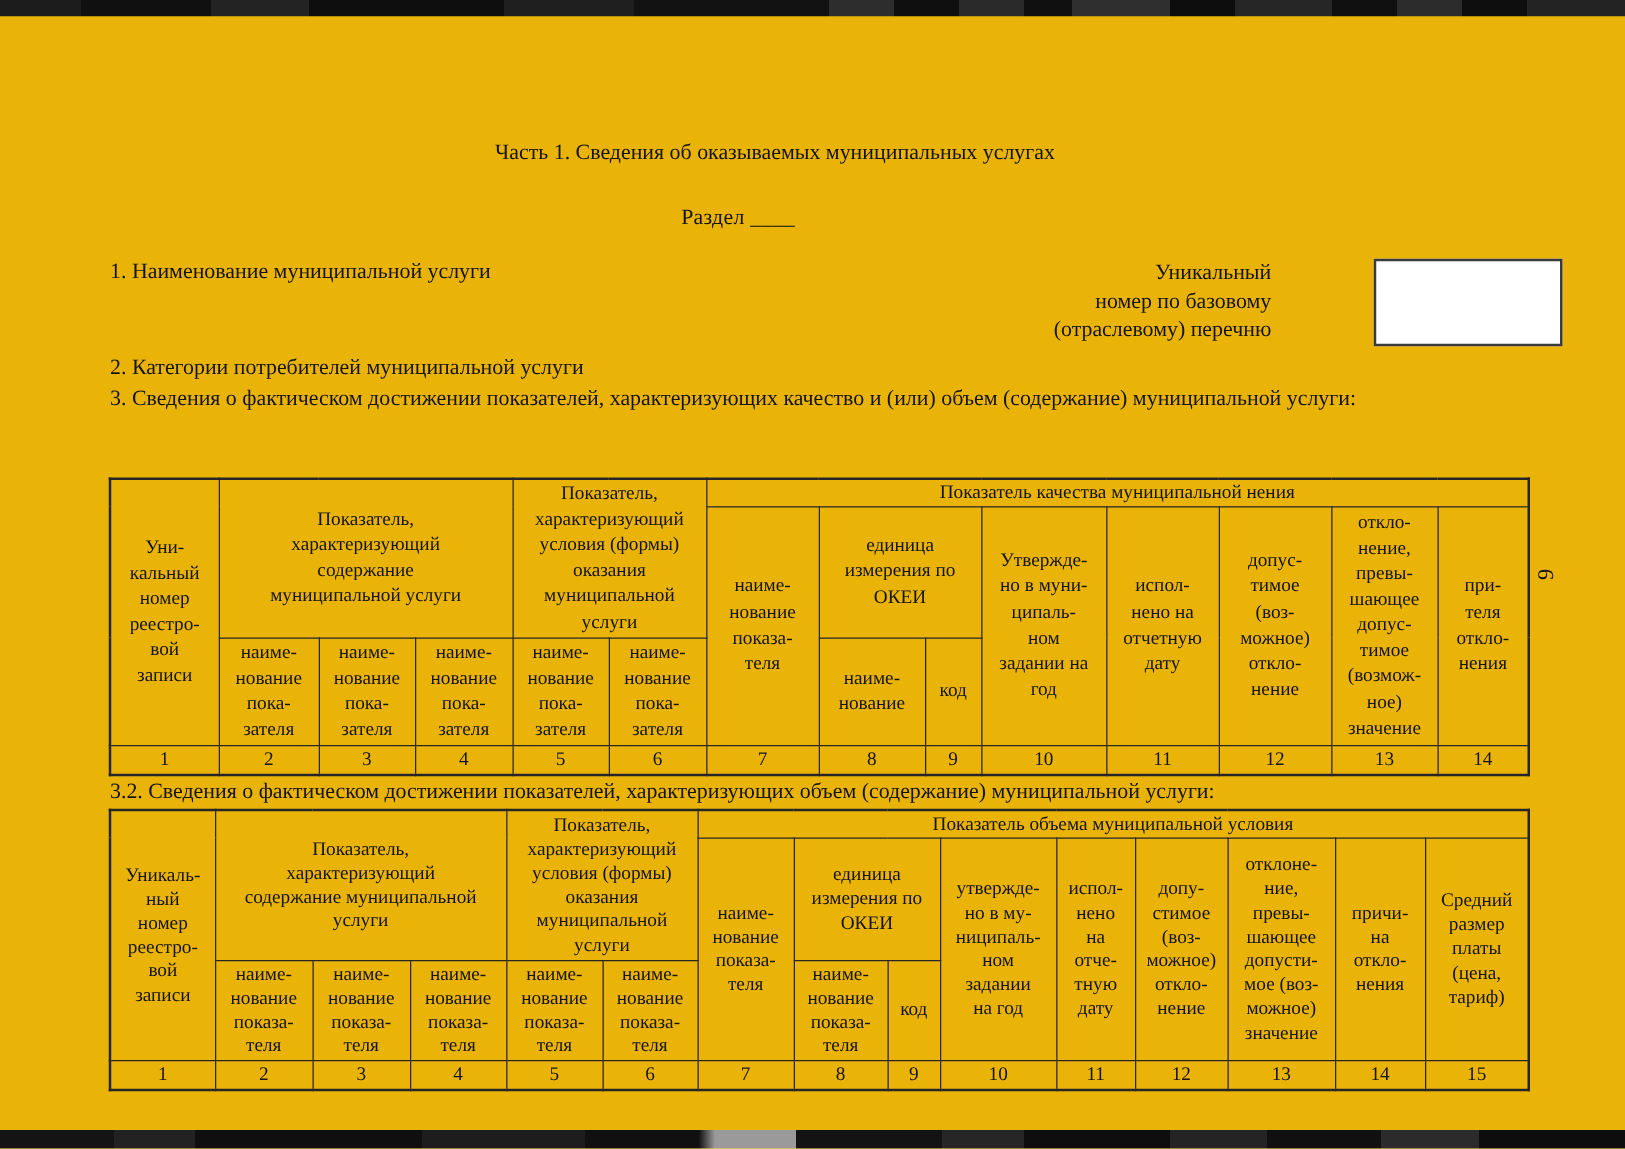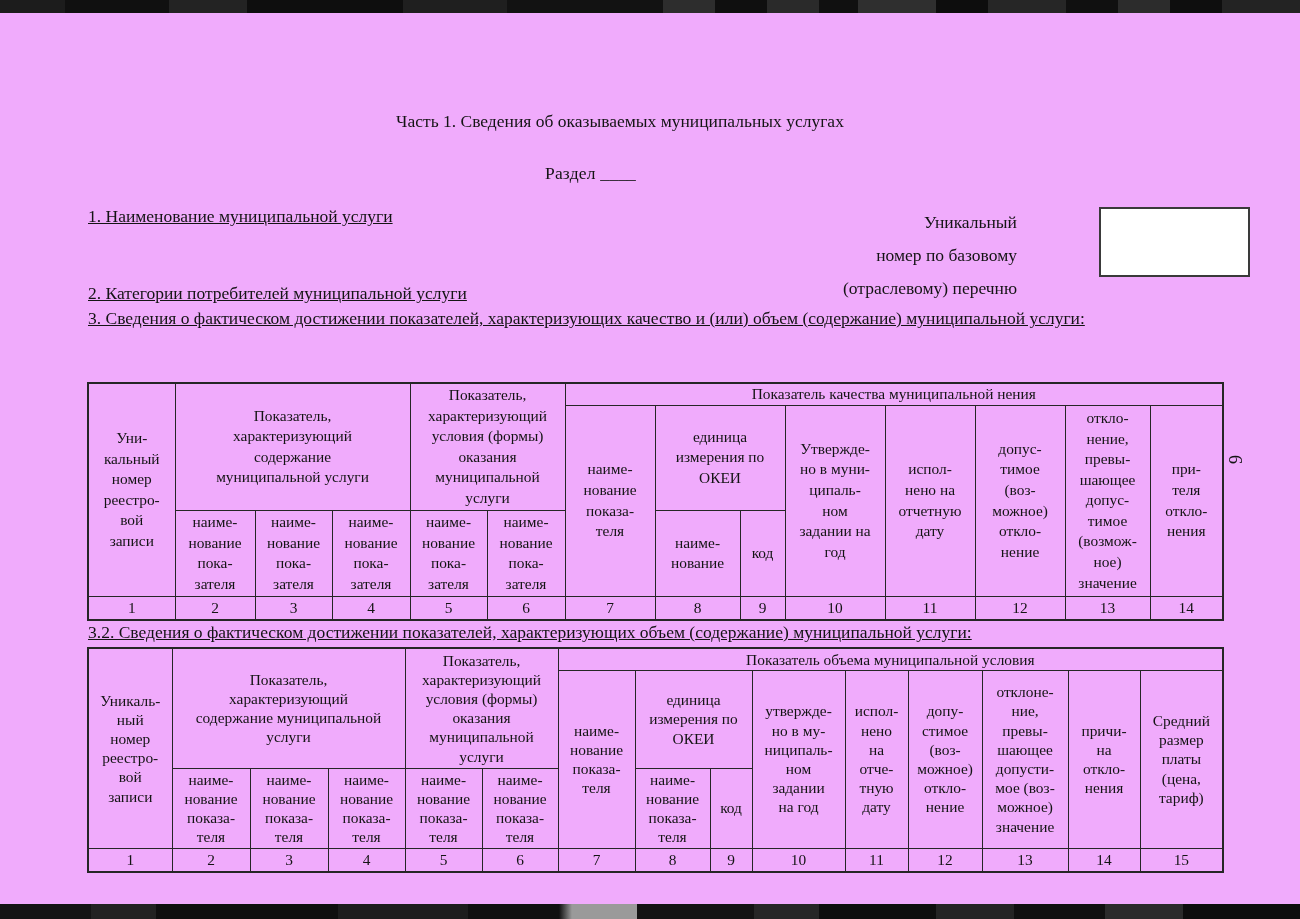--- a/index.html
+++ b/index.html
@@ -1,37 +1,37 @@
 <!DOCTYPE html>
 <html><head>
 <meta charset="utf-8">
 <style>
   html,body{margin:0;padding:0;background:#fff;}
-  .page{position:relative;width:1300px;height:919px;background:#f0abfc;overflow:hidden;
+  .page{position:relative;width:1300px;height:919px;background:#eab308;overflow:hidden;
         font-family:"Liberation Serif","DejaVu Serif",serif;color:#141414;}
   .ml{white-space:pre-line;}
   .abs{position:absolute;}
 
   
   .bar{position:absolute;left:0;width:1300px;}
   .bar-top{top:0;height:13px;
     background:linear-gradient(90deg,#1c1c1c 0 5%,#101010 5% 13%,#232323 13% 19%,#0e0e0e 19% 31%,
       #1f1f1f 31% 39%,#121212 39% 51%,#2d2d2d 51% 55%,#0f0f0f 55% 59%,#2a2a2a 59% 63%,
       #101010 63% 66%,#2f2f2f 66% 72%,#0d0d0d 72% 76%,#262626 76% 82%,#101010 82% 86%,
       #2c2c2c 86% 90%,#0e0e0e 90% 94%,#232323 94% 100%);}
   .bar-bottom{bottom:0;height:15px;
     background:linear-gradient(90deg,#141414 0 7%,#222 7% 12%,#0f0f0f 12% 26%,#1d1d1d 26% 36%,
       #101010 36% 43%,#9a9a9a 44% 49%,#131313 49% 58%,#262626 58% 63%,#0e0e0e 63% 72%,
       #242424 72% 78%,#101010 78% 85%,#2b2b2b 85% 91%,#0d0d0d 91% 100%);}
 
   .title{top:111px;left:30px;width:1180px;text-align:center;font-size:17.5px;}
   .section-line{top:163px;left:0;width:1181px;text-align:center;font-size:17.5px;letter-spacing:.2px;}
-  .item{font-size:17.5px;text-decoration:underline;}
+  .item{font-size:17.5px;}
   .item1{top:206px;left:88px;}
-  .unique-caption{top:206px;right:283px;text-align:right;font-size:17.5px;line-height:33px;}
+  .unique-caption{top:206px;right:283px;text-align:right;font-size:17.5px;line-height:23px;}
   .unique-box{left:1099px;top:207px;width:147px;height:66px;border:2px solid #3a3a3a;background:#fff;}
   .item2{top:283px;left:88px;}
   .item3{top:305px;left:88px;width:1136px;text-align:justify;line-height:27.5px;}
   .item31{top:358px;left:88px;}
   .item32{top:622px;left:88px;}
   .pagenum{left:1232px;top:449px;font-size:18px;transform:rotate(-90deg);}
 
   table.form{border-collapse:collapse;table-layout:fixed;position:absolute;left:87px;
     font-size:15.4px;text-align:center;border:2px solid #262626;}
   table.form td{border:1.5px solid #262626;padding:0 2px;vertical-align:middle;

